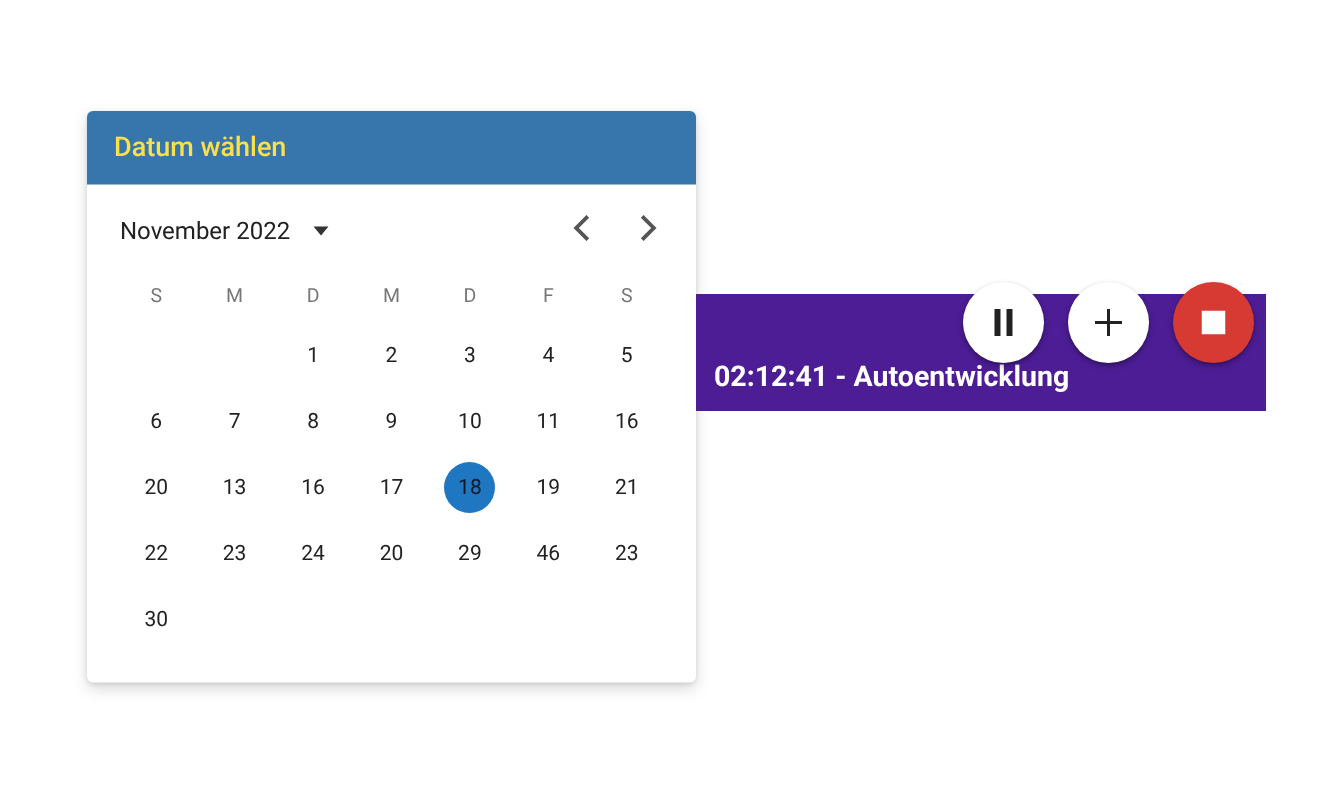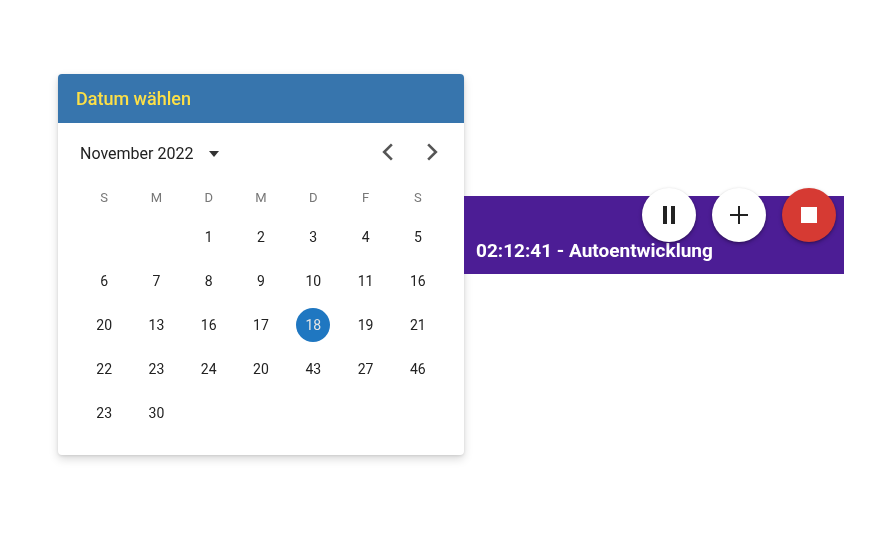--- a/index.html
+++ b/index.html
@@ -74,21 +74,21 @@
     font-size: 14px;
     color: #222;
     height: 40px;
     display: flex;
     align-items: center;
     justify-content: center;
     cursor: pointer;
   }
   .dp-day.selected span {
     background: #1f77c1;
-    color: #e5e5e5;
+    color: #0f172a;
     width: 34px;
     height: 34px;
     border-radius: 50%;
     display: flex;
     align-items: center;
     justify-content: center;
   }
 
   
   .timer-panel {
@@ -231,24 +231,21 @@
       <div class="dp-day">
         <span>23</span>
       </div>
       <div class="dp-day">
         <span>24</span>
       </div>
       <div class="dp-day">
         <span>20</span>
       </div>
       <div class="dp-day">
-        <span>43</span>
-      </div>
-      <div class="dp-day">
-        <span>27</span>
+        <span>29</span>
       </div>
       <div class="dp-day">
         <span>46</span>
       </div>
       <div class="dp-day">
         <span>23</span>
       </div>
       <div class="dp-day">
         <span>30</span>
       </div>

